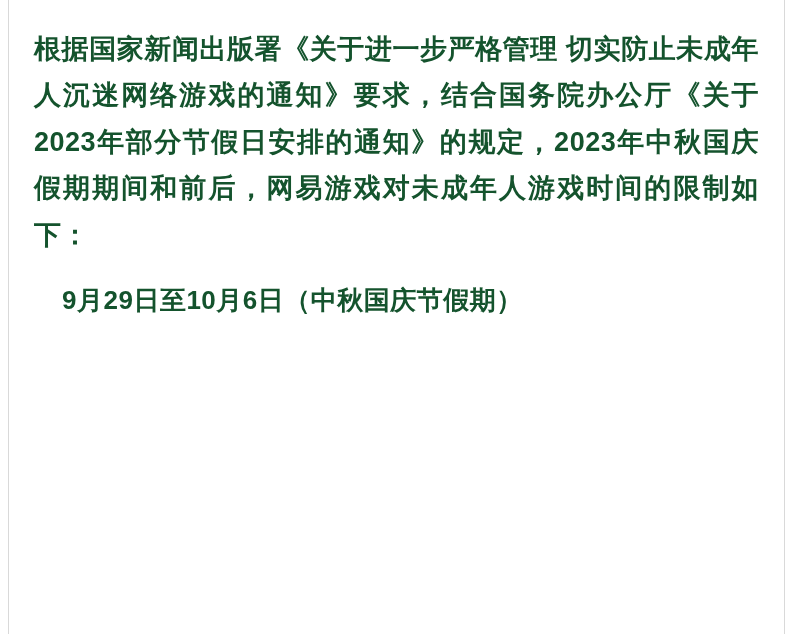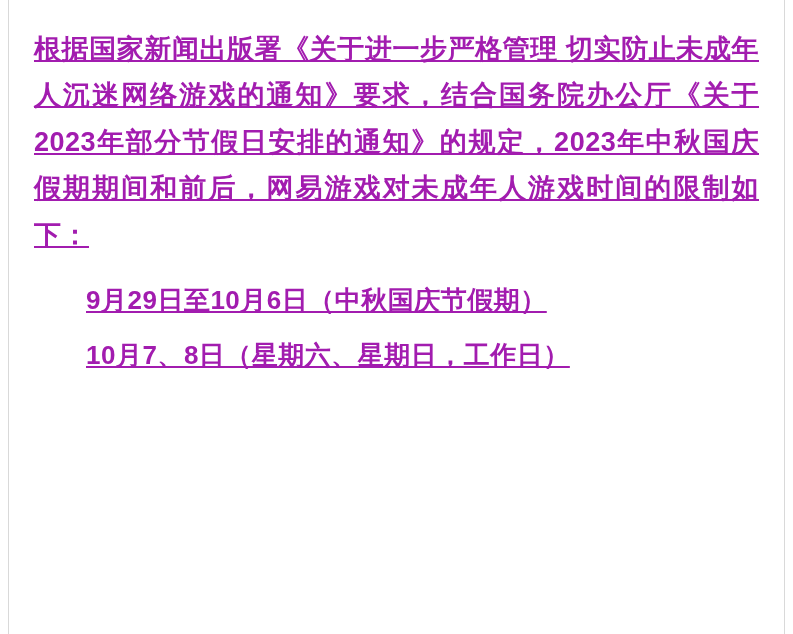--- a/index.html
+++ b/index.html
@@ -31,34 +31,33 @@
     background: #d9d9d9;
   }
   .edge-rule.left  { left: 8px; }
   .edge-rule.right { right: 8px; }
 
   .notice-body {
     font-size: 27px;
     line-height: 1.72;
     letter-spacing: 0.5px;
     font-weight: 700;
-    color: #a21caf;
-    text-decoration: underline;
+    color: #14532d;
   }
   .para {
     margin: 0 0 6px 0;
     text-align: justify;
     text-justify: inter-ideograph;
   }
   .list-item {
     margin: 16px 0 0 0;
     font-weight: 700;
   }
   .list-sub {
-    margin: 10px 0 0 52px;
+    margin: 10px 0 0 28px;
     font-weight: 700;
     font-size: 26px;
   }
   .spacer-sm { height: 4px; }
 </style>
 </head>
 <body>
 
 <div id="notice-page">
 
@@ -68,16 +67,15 @@
   <div class="notice-body">
 
     <p class="para">根据国家新闻出版署《关于进一步严格管理 切实防止未成年人沉迷网络游戏的通知》要求，结合国务院办公厅《关于2023年部分节假日安排的通知》的规定，2023年中秋国庆假期期间和前后，网易游戏对未成年人游戏时间的限制如下：</p>
 
     <div class="spacer-sm"></div>
 
 
     <p class="list-sub">9月29日至10月6日（中秋国庆节假期）</p>
 
 
-    <p class="list-sub">10月7、8日（星期六、星期日，工作日）</p>
 
   </div>
 </div>
 
 </body></html>

